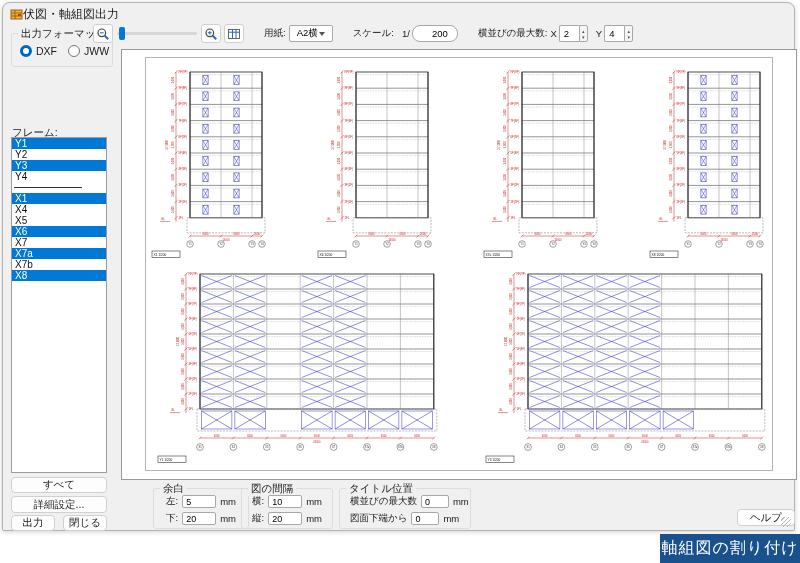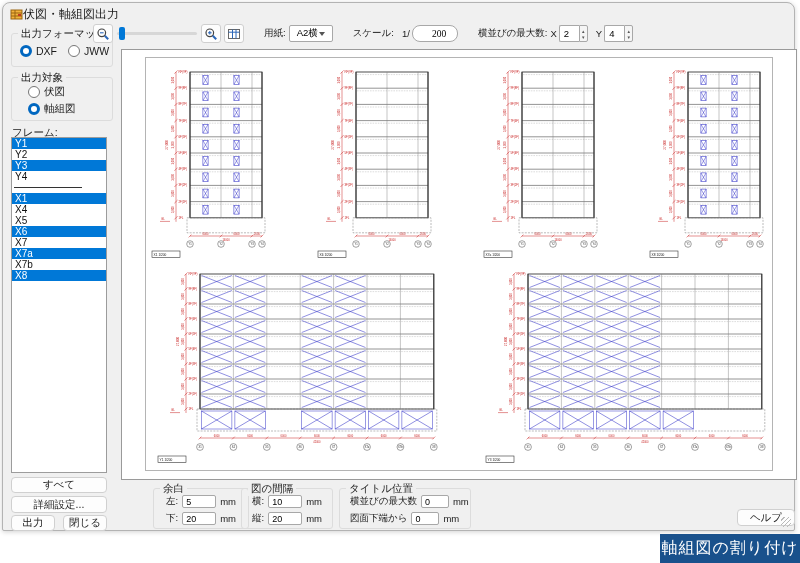--- a/index.html
+++ b/index.html
@@ -29,21 +29,21 @@
   
   .toolbar{position:absolute;left:90px;top:20px;height:21px;display:flex;align-items:center}
   .tbtn{width:20px;height:19px;background:#fdfdfd;border:1px solid #cfcfcf;border-radius:3px;display:flex;align-items:center;justify-content:center;flex:0 0 auto}
   .slider{position:relative;width:80px;height:19px;margin:0 4px;flex:0 0 auto}
   .track{position:absolute;left:0;right:0;top:8px;height:3px;background:#d7d7d7;border-radius:2px}
   .thumb{position:absolute;left:2px;top:3px;width:6px;height:13px;background:#0078d7;border-radius:2px}
   .tlabel{font-size:9.5px;color:#1b1b1b;white-space:nowrap;flex:0 0 auto}
   .ml{margin-left:20px}.ml2{margin-left:8px}.ms{margin-left:3px}
   .select{margin-left:3px;width:44px;height:17px;background:#fff;border:1px solid #a8a8a8;border-radius:2px;display:flex;align-items:center;justify-content:space-between;padding:0 7px;font-size:9.5px;flex:0 0 auto}
   .chev{width:0;height:0;border-left:3px solid transparent;border-right:3px solid transparent;border-top:4px solid #555}
-  .tinput{margin-left:2px;width:46px;height:17px;background:#fff;border:1px solid #a8a8a8;border-radius:8px;font-size:9.5px;font-family:Liberation Serif, serif;padding-left:19px;flex:0 0 auto}
+  .tinput{margin-left:2px;width:46px;height:17px;background:#fff;border:1px solid #a8a8a8;border-radius:8px;font-size:9.5px;font-family:Liberation Sans, sans-serif;padding-left:19px;flex:0 0 auto}
   .spin{margin-left:2px;display:flex;align-items:center;flex:0 0 auto}
   .spin input{width:20px;height:17px;background:#fff;border:1px solid #a8a8a8;border-right:none;border-radius:2px 0 0 2px;font-size:9.5px;font-family:"Liberation Sans",sans-serif;padding-left:4px}
   .arrows{width:9px;height:17px;border:1px solid #a8a8a8;border-radius:0 2px 2px 0;background:#f5f5f5;display:flex;flex-direction:column;align-items:center;justify-content:center;font-size:5px;line-height:6px;color:#555}
   
   .preview{position:absolute;left:118px;top:46px;width:676px;height:431px;background:#fff;border:1px solid #9a9a9a}
   .sheet{position:absolute;left:23px;top:7px;width:628px;height:414px;border:1px solid #b4b4b4;background:#fff}
   svg.panel{position:absolute}
   
   .gb-margin{left:150px;top:485px;width:96px;height:41px}
   .gb-spacing{left:238px;top:485px;width:92px;height:41px}
@@ -75,31 +75,20 @@
     <label class="radio sel" style="left:8px;top:11px">
       <span class="rdot"></span>
       <span>DXF</span>
     </label>
     <label class="radio" style="left:56px;top:11px">
       <span class="rdot"></span>
       <span>JWW</span>
     </label>
   </div>
 
-  <div class="groupbox gb-tgt">
-    <span class="gb-label">出力対象</span>
-    <label class="radio" style="left:16px;top:7px">
-      <span class="rdot"></span>
-      <span>伏図</span>
-    </label>
-    <label class="radio sel" style="left:16px;top:24px">
-      <span class="rdot"></span>
-      <span>軸組図</span>
-    </label>
-  </div>
 
   <div class="frame-label">フレーム:</div>
   <div class="listbox" id="frame-list">
       <div class="list-item sel">Y1</div>
       <div class="list-item">Y2</div>
       <div class="list-item sel">Y3</div>
       <div class="list-item">Y4</div>
       <div class="list-sep">
         <span class="sep-line"></span>
       </div>

